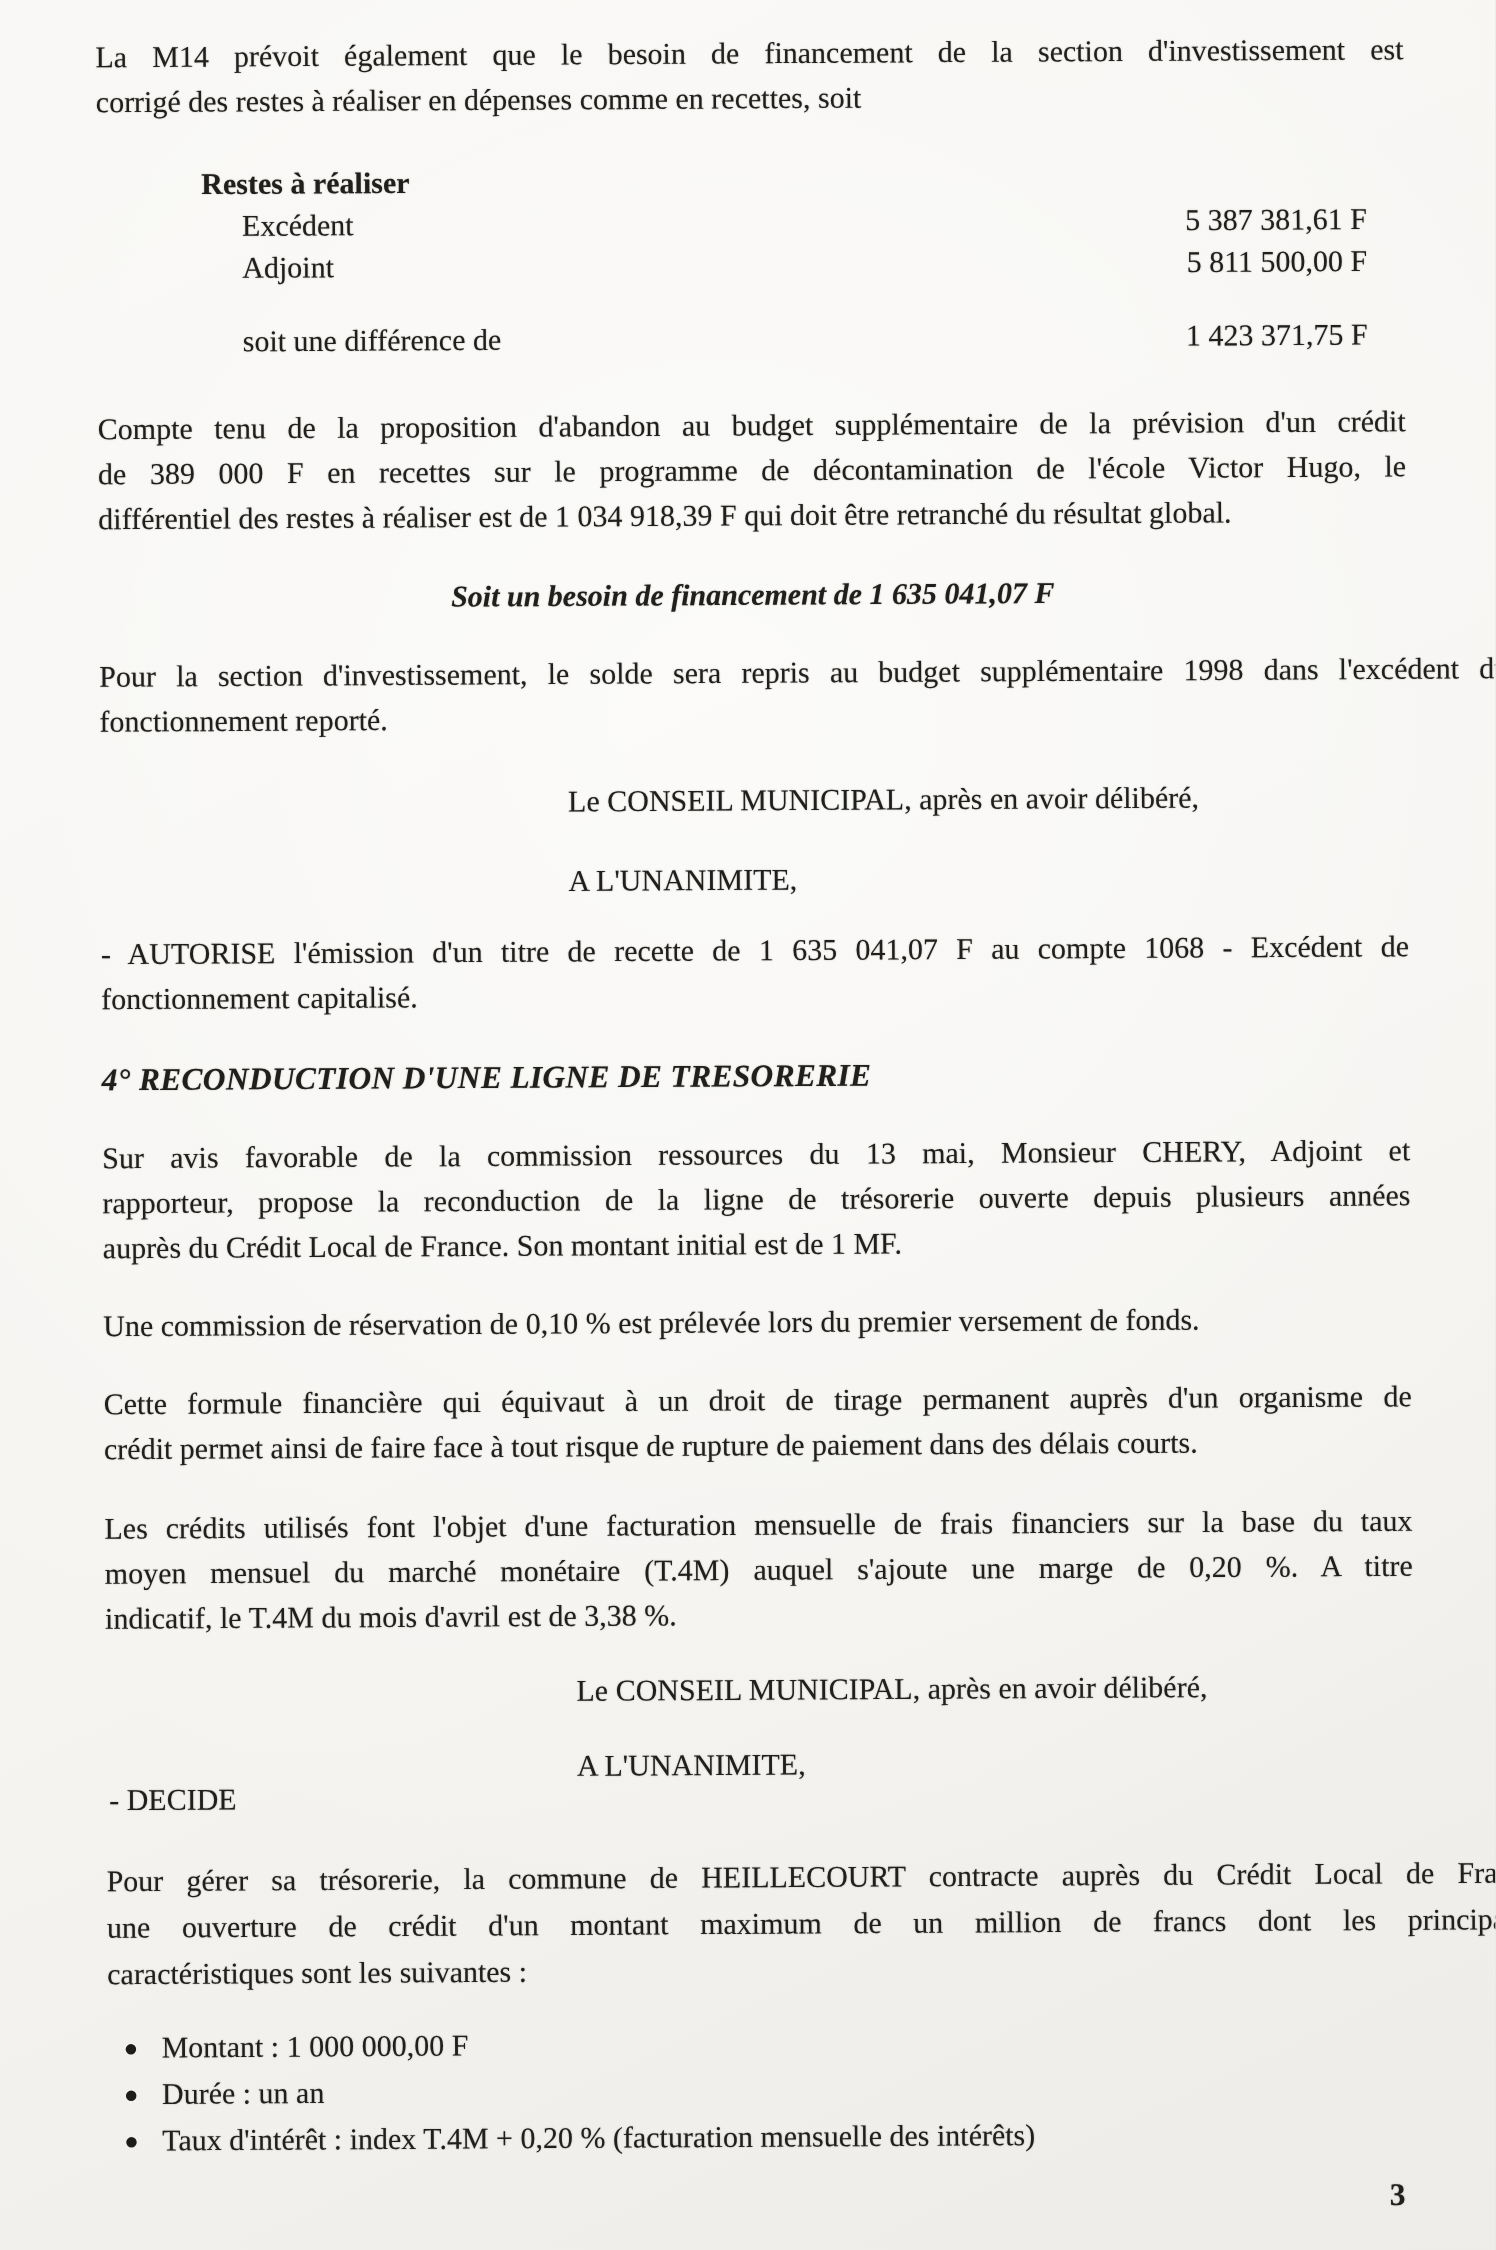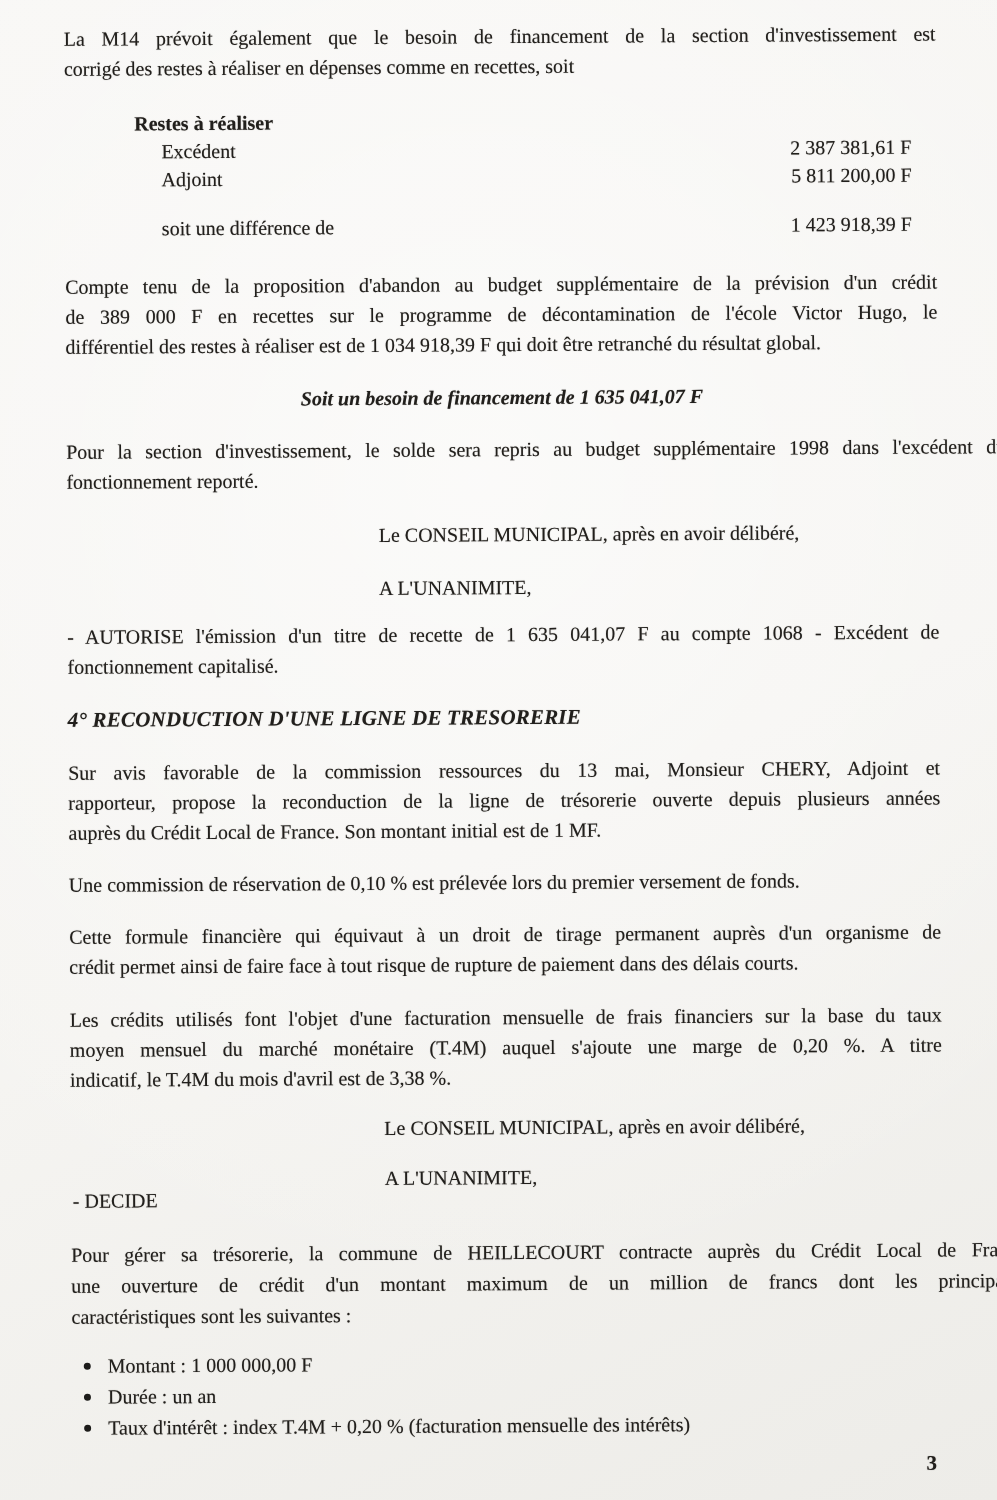--- a/index.html
+++ b/index.html
@@ -129,30 +129,30 @@
 
     <div class="blk intro">
       <div class="ln">La M14 prévoit également que le besoin de financement de la section d'investissement est</div>
       <div class="ln last">corrigé des restes à réaliser en dépenses comme en recettes, soit</div>
     </div>
 
     <div class="restes-title">Restes à réaliser</div>
 
     <div class="restes-row">
       <span>Excédent</span>
-      <span>2 387 381,61 F</span>
+      <span>5 387 381,61 F</span>
     </div>
     <div class="restes-row">
       <span>Adjoint</span>
-      <span>5 811 200,00 F</span>
+      <span>5 811 500,00 F</span>
     </div>
 
     <div class="restes-row restes-diff">
       <span>soit une différence de</span>
-      <span>1 423 918,39 F</span>
+      <span>1 423 371,75 F</span>
     </div>
 
     <div class="blk compte">
       <div class="ln">Compte tenu de la proposition d'abandon au budget supplémentaire de la prévision d'un crédit</div>
       <div class="ln">de 389 000 F en recettes sur le programme de décontamination de l'école Victor Hugo, le</div>
       <div class="ln last">différentiel des restes à réaliser est de 1 034 918,39 F qui doit être retranché du résultat global.</div>
     </div>
 
     <div class="blk besoin">Soit un besoin de financement de 1 635 041,07 F</div>
 

